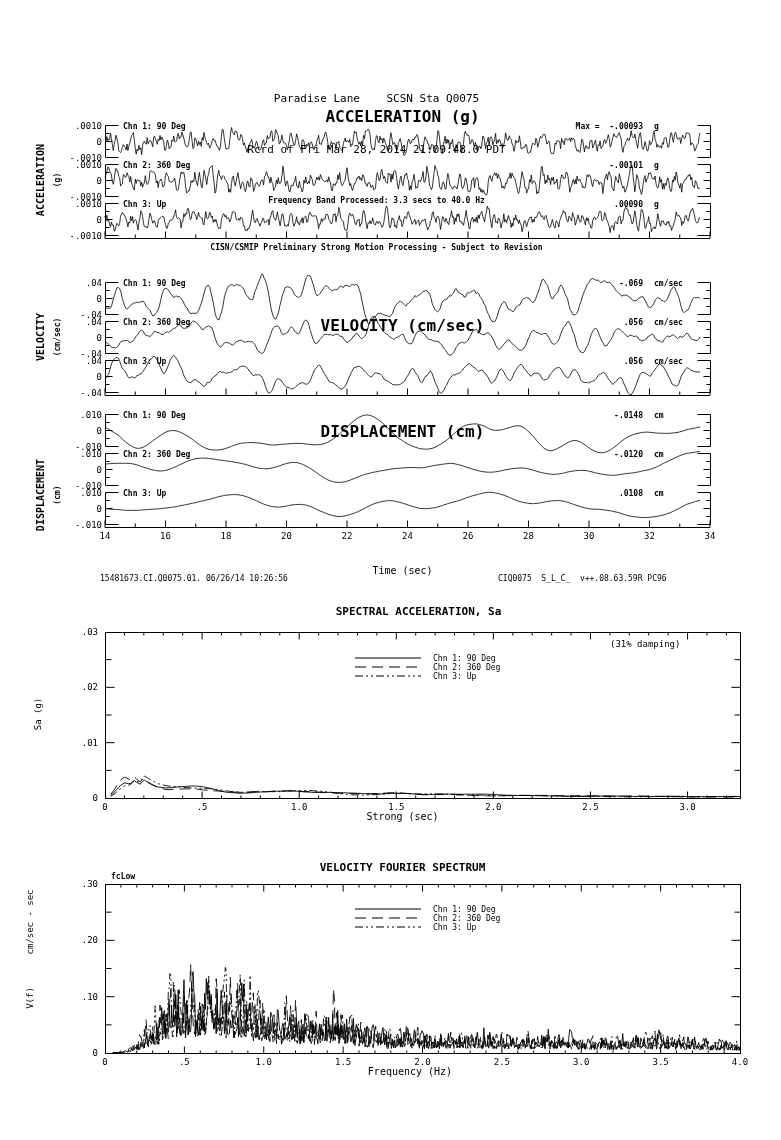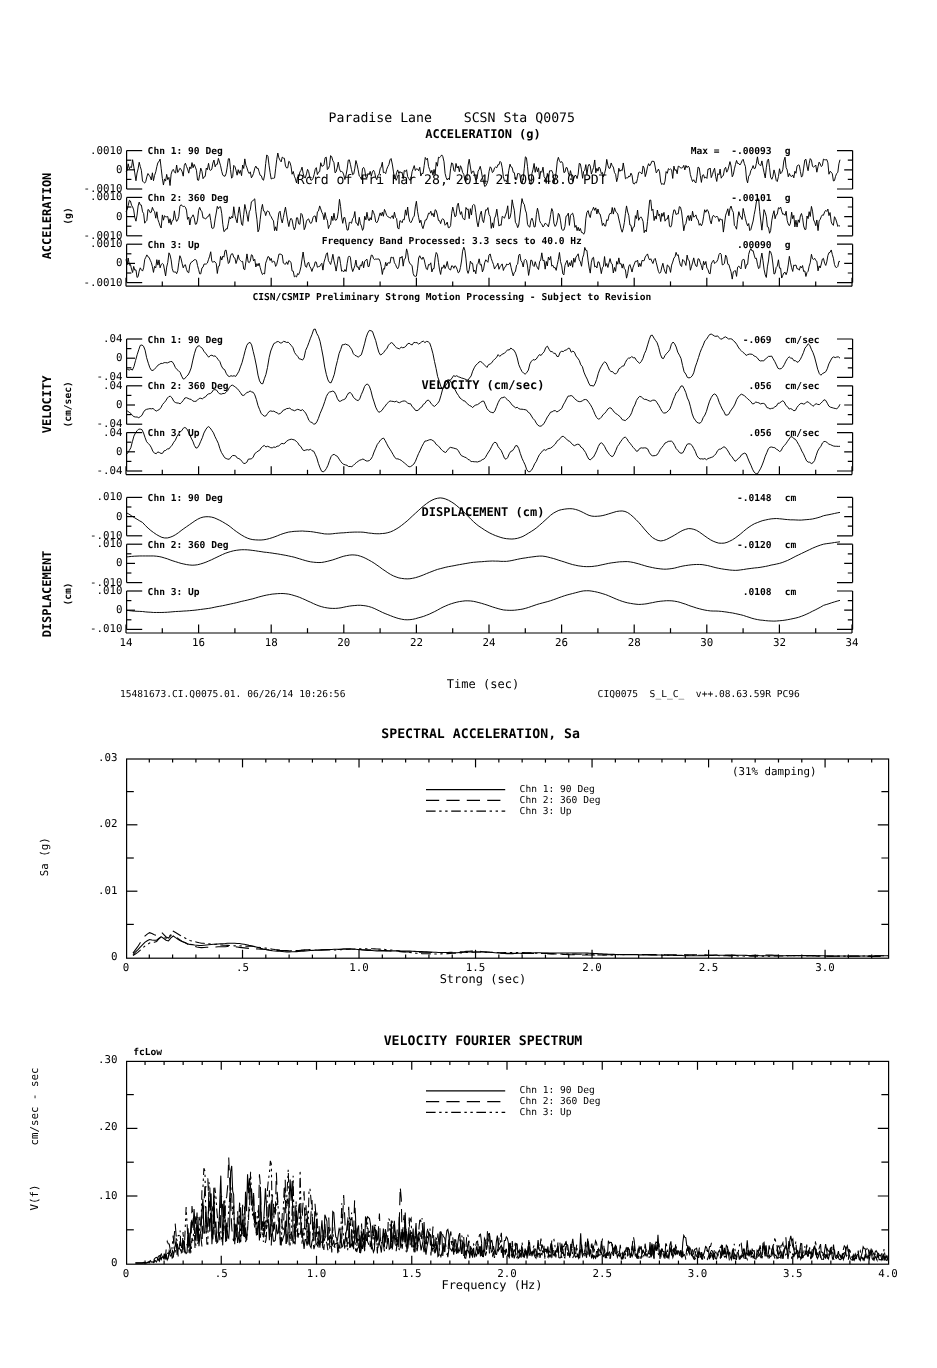--- a/index.html
+++ b/index.html
@@ -7,21 +7,21 @@
        font-family:"DejaVu Sans Mono","Liberation Mono",monospace;}
   .abs{position:absolute;white-space:pre;}
   .rot{position:absolute;white-space:pre;transform:translate(-50%,-50%) rotate(-90deg);}
   .ctr{text-align:center;}
   .f8{font-size:8px;}
   .f8b{font-size:8px;font-weight:bold;}
   .f9{font-size:9px;}
   .f10{font-size:10px;}
   .f10b{font-size:10px;font-weight:bold;}
   .f11{font-size:11px;}
-  .grp-title{position:absolute;white-space:pre;text-align:center;font-size:10px;font-weight:bold;}
+  .grp-title{position:absolute;white-space:pre;text-align:center;font-size:16px;font-weight:bold;}
   svg{position:absolute;overflow:visible;}
   svg text{font-family:"DejaVu Sans Mono","Liberation Mono",monospace;fill:#000;}
 </style>
 </head>
 <body>
 
 <div class="abs ctr" style="left:0;top:54px;width:661px;margin-left:46px;">
   <div class="f11">Paradise Lane    SCSN Sta Q0075</div>
   <div class="f11">Rcrd of Fri Mar 28, 2014 21:09:48.0 PDT</div>
   <div class="f8b" style="margin-top:2px">Frequency Band Processed: 3.3 secs to 40.0 Hz</div>
@@ -238,21 +238,21 @@
         <path d="M0.0 16.2L2.3 17.3L4.6 18.8L6.9 20.3L9.2 21.7L11.5 23.1L13.8 24.4L16.1 26.9L18.4 29.1L20.7 31.1L23.0 32.8L25.3 34.4L27.6 35.7L29.9 36.8L32.2 37.3L34.5 37.3L36.8 36.7L39.1 35.8L41.4 34.5L43.6 33.0L45.9 31.2L48.2 29.5L50.5 27.9L52.8 26.3L55.1 24.7L57.4 23.1L59.7 21.7L62.0 20.6L64.3 19.9L66.6 19.6L68.9 19.6L71.2 19.9L73.5 20.5L75.8 21.5L78.1 22.6L80.4 23.8L82.7 25.2L85.0 26.6L87.3 28.3L89.6 30.2L91.9 31.9L94.2 33.5L96.5 35.0L98.8 36.3L101.1 37.4L103.4 38.2L105.7 38.7L108.0 38.9L110.3 39.0L112.6 39.0L114.9 38.8L117.2 38.4L119.5 37.8L121.8 37.1L124.1 36.3L126.4 35.4L128.6 34.5L130.9 33.7L133.2 33.0L135.5 32.4L137.8 32.1L140.1 31.8L142.4 31.7L144.7 31.6L147.0 31.5L149.3 31.7L151.6 31.8L153.9 32.0L156.2 32.3L158.5 32.7L160.8 33.1L163.1 33.5L165.4 33.9L167.7 34.0L170.0 34.0L172.3 33.8L174.6 33.5L176.9 33.3L179.2 33.1L181.5 33.0L183.8 32.8L186.1 32.6L188.4 32.5L190.7 32.4L193.0 32.4L195.3 32.4L197.6 32.5L199.9 32.8L202.2 33.2L204.5 33.4L206.8 33.7L209.1 33.8L211.4 33.8L213.6 33.6L215.9 33.4L218.2 32.9L220.5 32.2L222.8 31.2L225.1 29.9L227.4 28.5L229.7 26.8L232.0 25.0L234.3 23.1L236.6 21.0L238.9 18.8L241.2 16.7L243.5 14.6L245.8 12.5L248.1 10.5L250.4 8.7L252.7 7.1L255.0 5.8L257.3 4.8L259.6 4.2L261.9 3.9L264.2 4.2L266.5 4.9L268.8 5.9L271.1 7.2L273.4 8.7L275.7 10.5L278.0 12.5L280.3 14.6L282.6 16.7L284.9 19.1L287.2 21.4L289.5 23.6L291.8 25.7L294.1 27.5L296.4 29.0L298.6 30.5L300.9 31.9L303.2 33.2L305.5 34.3L307.8 35.3L310.1 36.1L312.4 36.9L314.7 37.5L317.0 37.9L319.3 38.1L321.6 38.2L323.9 38.0L326.2 37.6L328.5 36.9L330.8 36.0L333.1 34.7L335.4 33.3L337.7 31.9L340.0 30.4L342.3 28.7L344.6 26.7L346.9 24.7L349.2 22.6L351.5 20.5L353.8 18.4L356.1 16.7L358.4 15.4L360.7 14.3L363.0 13.7L365.3 13.3L367.6 13.0L369.9 12.9L372.2 13.0L374.5 13.5L376.8 14.2L379.1 15.2L381.4 16.3L383.6 17.5L385.9 18.5L388.2 19.1L390.5 19.3L392.8 19.2L395.1 19.0L397.4 18.6L399.7 18.0L402.0 17.3L404.3 16.6L406.6 15.9L408.9 15.2L411.2 14.9L413.5 14.8L415.8 15.2L418.1 16.2L420.4 17.8L422.7 19.8L425.0 22.0L427.3 24.4L429.6 27.0L431.9 29.8L434.2 32.4L436.5 34.9L438.8 37.0L441.1 38.4L443.4 39.4L445.7 39.8L448.0 39.4L450.3 38.6L452.6 37.4L454.9 36.2L457.2 34.9L459.5 33.5L461.8 32.1L464.1 30.9L466.4 30.1L468.6 29.5L470.9 29.6L473.2 30.1L475.5 31.0L477.8 32.4L480.1 34.0L482.4 35.7L484.7 37.3L487.0 38.8L489.3 40.0L491.6 40.9L493.9 41.6L496.2 41.7L498.5 41.6L500.8 41.0L503.1 40.0L505.4 38.8L507.7 37.3L510.0 35.6L512.3 33.8L514.6 31.8L516.9 29.9L519.2 28.2L521.5 26.7L523.8 25.4L526.1 24.5L528.4 23.6L530.7 22.8L533.0 22.3L535.3 21.8L537.6 21.4L539.9 21.2L542.2 21.1L544.5 21.3L546.8 21.5L549.1 21.8L551.4 22.0L553.6 22.2L555.9 22.2L558.2 22.3L560.5 22.4L562.8 22.4L565.1 22.2L567.4 22.0L569.7 21.8L572.0 21.5L574.3 21.0L576.6 20.4L578.9 19.7L581.2 18.8L583.5 18.3L585.8 17.9L588.1 17.4L590.4 16.9L592.7 16.4L595.0 16.0" fill="none" stroke="#000" stroke-width="0.8"></path>
         <path d="M0.0 53.2L2.3 52.9L4.6 52.7L6.9 52.5L9.2 52.4L11.5 52.3L13.8 52.3L16.1 52.3L18.4 52.3L20.7 52.3L23.0 52.3L25.3 52.5L27.6 52.8L29.9 53.3L32.2 54.0L34.5 54.7L36.8 55.6L39.1 56.4L41.4 57.1L43.6 57.8L45.9 58.5L48.2 59.0L50.5 59.5L52.8 59.8L55.1 60.0L57.4 59.9L59.7 59.6L62.0 59.0L64.3 58.3L66.6 57.5L68.9 56.5L71.2 55.5L73.5 54.4L75.8 53.3L78.1 52.2L80.4 51.1L82.7 50.1L85.0 49.3L87.3 48.6L89.6 48.0L91.9 47.6L94.2 47.3L96.5 47.1L98.8 47.1L101.1 47.2L103.4 47.4L105.7 47.7L108.0 48.0L110.3 48.4L112.6 48.7L114.9 49.1L117.2 49.3L119.5 49.6L121.8 49.9L124.1 50.3L126.4 50.6L128.6 51.0L130.9 51.4L133.2 51.8L135.5 52.3L137.8 52.8L140.1 53.3L142.4 54.0L144.7 54.7L147.0 55.4L149.3 56.1L151.6 56.7L153.9 57.2L156.2 57.5L158.5 57.7L160.8 57.8L163.1 57.7L165.4 57.3L167.7 56.8L170.0 56.2L172.3 55.6L174.6 54.8L176.9 54.0L179.2 53.2L181.5 52.5L183.8 52.0L186.1 51.6L188.4 51.4L190.7 51.5L193.0 51.8L195.3 52.5L197.6 53.3L199.9 54.4L202.2 55.6L204.5 56.9L206.8 58.3L209.1 59.9L211.4 61.5L213.6 63.2L215.9 64.7L218.2 66.3L220.5 67.7L222.8 68.9L225.1 69.8L227.4 70.6L229.7 71.0L232.0 71.3L234.3 71.4L236.6 71.3L238.9 70.9L241.2 70.4L243.5 69.7L245.8 68.9L248.1 68.0L250.4 67.0L252.7 66.1L255.0 65.2L257.3 64.3L259.6 63.5L261.9 62.9L264.2 62.3L266.5 61.7L268.8 61.2L271.1 60.8L273.4 60.4L275.7 59.9L278.0 59.5L280.3 59.1L282.6 58.7L284.9 58.3L287.2 57.9L289.5 57.6L291.8 57.4L294.1 57.2L296.4 57.1L298.6 56.9L300.9 56.7L303.2 56.6L305.5 56.5L307.8 56.6L310.1 56.6L312.4 56.8L314.7 56.8L317.0 56.8L319.3 56.5L321.6 56.1L323.9 55.6L326.2 55.1L328.5 54.6L330.8 54.2L333.1 53.9L335.4 53.5L337.7 53.2L340.0 52.9L342.3 52.6L344.6 52.4L346.9 52.4L349.2 52.7L351.5 53.2L353.8 53.8L356.1 54.4L358.4 55.1L360.7 55.9L363.0 56.6L365.3 57.3L367.6 58.1L369.9 58.8L372.2 59.5L374.5 60.0L376.8 60.5L379.1 60.8L381.4 61.1L383.6 61.2L385.9 61.2L388.2 61.1L390.5 60.8L392.8 60.5L395.1 60.0L397.4 59.5L399.7 59.0L402.0 58.5L404.3 58.1L406.6 57.8L408.9 57.5L411.2 57.2L413.5 57.1L415.8 57.0L418.1 57.0L420.4 57.3L422.7 57.7L425.0 58.3L427.3 58.9L429.6 59.6L431.9 60.3L434.2 61.0L436.5 61.5L438.8 62.0L441.1 62.5L443.4 62.8L445.7 63.1L448.0 63.3L450.3 63.3L452.6 63.1L454.9 62.8L457.2 62.4L459.5 61.8L461.8 61.2L464.1 60.7L466.4 60.3L468.6 60.0L470.9 59.7L473.2 59.5L475.5 59.4L477.8 59.4L480.1 59.5L482.4 59.9L484.7 60.3L487.0 60.9L489.3 61.5L491.6 62.1L493.9 62.6L496.2 63.0L498.5 63.4L500.8 63.7L503.1 64.0L505.4 64.2L507.7 64.3L510.0 64.2L512.3 63.9L514.6 63.6L516.9 63.2L519.2 62.9L521.5 62.6L523.8 62.3L526.1 62.1L528.4 61.8L530.7 61.4L533.0 61.0L535.3 60.5L537.6 59.9L539.9 59.5L542.2 59.0L544.5 58.5L546.8 57.8L549.1 56.9L551.4 56.0L553.6 54.9L555.9 53.7L558.2 52.5L560.5 51.4L562.8 50.3L565.1 49.2L567.4 48.1L569.7 47.0L572.0 45.9L574.3 44.9L576.6 44.0L578.9 43.2L581.2 42.5L583.5 42.1L585.8 41.8L588.1 41.5L590.4 41.1L592.7 40.8L595.0 40.5" fill="none" stroke="#000" stroke-width="0.8"></path>
         <path d="M0.0 97.6L2.3 97.8L4.6 98.1L6.9 98.3L9.2 98.4L11.5 98.5L13.8 98.6L16.1 98.9L18.4 99.1L20.7 99.2L23.0 99.4L25.3 99.4L27.6 99.4L29.9 99.4L32.2 99.3L34.5 99.2L36.8 99.0L39.1 98.8L41.4 98.6L43.6 98.5L45.9 98.4L48.2 98.2L50.5 98.1L52.8 97.9L55.1 97.7L57.4 97.5L59.7 97.2L62.0 96.9L64.3 96.6L66.6 96.3L68.9 96.0L71.2 95.6L73.5 95.1L75.8 94.6L78.1 94.2L80.4 93.8L82.7 93.3L85.0 92.8L87.3 92.3L89.6 91.8L91.9 91.3L94.2 90.7L96.5 90.1L98.8 89.6L101.1 89.1L103.4 88.5L105.7 88.0L108.0 87.3L110.3 86.6L112.6 86.0L114.9 85.4L117.2 84.9L119.5 84.5L121.8 84.1L124.1 83.9L126.4 83.7L128.6 83.6L130.9 83.6L133.2 83.8L135.5 84.1L137.8 84.6L140.1 85.3L142.4 86.0L144.7 86.8L147.0 87.8L149.3 88.8L151.6 89.9L153.9 90.9L156.2 92.0L158.5 93.0L160.8 93.9L163.1 94.6L165.4 95.2L167.7 95.6L170.0 95.9L172.3 96.0L174.6 96.0L176.9 95.8L179.2 95.5L181.5 95.0L183.8 94.5L186.1 94.1L188.4 93.8L190.7 93.6L193.0 93.4L195.3 93.4L197.6 93.6L199.9 93.9L202.2 94.4L204.5 95.1L206.8 96.0L209.1 97.1L211.4 98.2L213.6 99.3L215.9 100.3L218.2 101.2L220.5 102.1L222.8 103.0L225.1 103.8L227.4 104.5L229.7 105.0L232.0 105.4L234.3 105.5L236.6 105.4L238.9 105.1L241.2 104.6L243.5 103.9L245.8 103.3L248.1 102.6L250.4 101.7L252.7 100.8L255.0 99.7L257.3 98.6L259.6 97.4L261.9 96.1L264.2 94.9L266.5 93.9L268.8 92.9L271.1 92.1L273.4 91.4L275.7 90.8L278.0 90.3L280.3 90.0L282.6 89.7L284.9 89.7L287.2 89.8L289.5 90.1L291.8 90.6L294.1 91.2L296.4 91.8L298.6 92.5L300.9 93.2L303.2 94.0L305.5 94.8L307.8 95.5L310.1 96.2L312.4 96.8L314.7 97.3L317.0 97.5L319.3 97.6L321.6 97.6L323.9 97.5L326.2 97.2L328.5 96.9L330.8 96.5L333.1 95.9L335.4 95.2L337.7 94.4L340.0 93.6L342.3 92.8L344.6 92.1L346.9 91.5L349.2 90.9L351.5 90.3L353.8 89.6L356.1 88.8L358.4 88.0L360.7 87.1L363.0 86.3L365.3 85.5L367.6 84.8L369.9 84.2L372.2 83.6L374.5 83.0L376.8 82.4L379.1 81.8L381.4 81.4L383.6 81.3L385.9 81.3L388.2 81.6L390.5 82.0L392.8 82.5L395.1 83.1L397.4 83.8L399.7 84.5L402.0 85.4L404.3 86.4L406.6 87.4L408.9 88.4L411.2 89.3L413.5 90.1L415.8 90.8L418.1 91.4L420.4 91.8L422.7 92.2L425.0 92.5L427.3 92.7L429.6 92.6L431.9 92.4L434.2 92.1L436.5 91.6L438.8 91.2L441.1 90.7L443.4 90.3L445.7 90.0L448.0 89.8L450.3 89.6L452.6 89.6L454.9 89.7L457.2 90.0L459.5 90.4L461.8 91.0L464.1 91.8L466.4 92.5L468.6 93.4L470.9 94.2L473.2 94.9L475.5 95.7L477.8 96.3L480.1 96.9L482.4 97.4L484.7 97.8L487.0 98.1L489.3 98.2L491.6 98.2L493.9 98.3L496.2 98.5L498.5 98.8L500.8 99.1L503.1 99.5L505.4 99.8L507.7 100.3L510.0 100.8L512.3 101.3L514.6 101.9L516.9 102.7L519.2 103.4L521.5 104.2L523.8 104.8L526.1 105.3L528.4 105.7L530.7 105.9L533.0 106.2L535.3 106.4L537.6 106.5L539.9 106.6L542.2 106.5L544.5 106.3L546.8 106.1L549.1 105.8L551.4 105.4L553.6 105.0L555.9 104.5L558.2 104.0L560.5 103.4L562.8 102.6L565.1 101.7L567.4 100.7L569.7 99.6L572.0 98.4L574.3 97.3L576.6 96.1L578.9 94.9L581.2 93.5L583.5 92.8L585.8 92.1L588.1 91.3L590.4 90.6L592.7 89.9L595.0 89.3" fill="none" stroke="#000" stroke-width="0.8"></path>
       </g>
     </svg><span class="abs f9" style="left: 38px; top: 3.5px; width: 64px; text-align: right; transform: translateY(-50%);">.010</span><span class="abs f9" style="left: 38px; top: 19.5px; width: 64px; text-align: right; transform: translateY(-50%);">0</span><span class="abs f9" style="left: 38px; top: 35.5px; width: 64px; text-align: right; transform: translateY(-50%);">-.010</span><span class="abs f8b" style="left: 123px; top: 3.5px; transform: translateY(-50%);">Chn 1: 90 Deg</span><span class="abs f8b" style="left: 455px; top: 3.5px; width: 188px; text-align: right; transform: translateY(-50%);">-.0148</span><span class="abs f8b" style="left: 654px; top: 3.5px; transform: translateY(-50%);">cm</span><span class="abs f9" style="left: 38px; top: 42.5px; width: 64px; text-align: right; transform: translateY(-50%);">.010</span><span class="abs f9" style="left: 38px; top: 58.5px; width: 64px; text-align: right; transform: translateY(-50%);">0</span><span class="abs f9" style="left: 38px; top: 74.5px; width: 64px; text-align: right; transform: translateY(-50%);">-.010</span><span class="abs f8b" style="left: 123px; top: 42.5px; transform: translateY(-50%);">Chn 2: 360 Deg</span><span class="abs f8b" style="left: 455px; top: 42.5px; width: 188px; text-align: right; transform: translateY(-50%);">-.0120</span><span class="abs f8b" style="left: 654px; top: 42.5px; transform: translateY(-50%);">cm</span><span class="abs f9" style="left: 38px; top: 81.5px; width: 64px; text-align: right; transform: translateY(-50%);">.010</span><span class="abs f9" style="left: 38px; top: 97.5px; width: 64px; text-align: right; transform: translateY(-50%);">0</span><span class="abs f9" style="left: 38px; top: 113.5px; width: 64px; text-align: right; transform: translateY(-50%);">-.010</span><span class="abs f8b" style="left: 123px; top: 81.5px; transform: translateY(-50%);">Chn 3: Up</span><span class="abs f8b" style="left: 455px; top: 81.5px; width: 188px; text-align: right; transform: translateY(-50%);">.0108</span><span class="abs f8b" style="left: 654px; top: 81.5px; transform: translateY(-50%);">cm</span><span class="abs f9" style="left: 105px; top: 120px; transform: translateX(-50%);">14</span><span class="abs f9" style="left: 165.5px; top: 120px; transform: translateX(-50%);">16</span><span class="abs f9" style="left: 226px; top: 120px; transform: translateX(-50%);">18</span><span class="abs f9" style="left: 286.5px; top: 120px; transform: translateX(-50%);">20</span><span class="abs f9" style="left: 347px; top: 120px; transform: translateX(-50%);">22</span><span class="abs f9" style="left: 407.5px; top: 120px; transform: translateX(-50%);">24</span><span class="abs f9" style="left: 468px; top: 120px; transform: translateX(-50%);">26</span><span class="abs f9" style="left: 528.5px; top: 120px; transform: translateX(-50%);">28</span><span class="abs f9" style="left: 589px; top: 120px; transform: translateX(-50%);">30</span><span class="abs f9" style="left: 649.5px; top: 120px; transform: translateX(-50%);">32</span><span class="abs f9" style="left: 710px; top: 120px; transform: translateX(-50%);">34</span></div>
 
 <div class="abs f10" style="left:105px;top:565px;width:595px;text-align:center;">Time (sec)</div>
 <div class="abs f8" style="left:100px;top:574px;">15481673.CI.Q0075.01. 06/26/14 10:26:56</div>
 <div class="abs f8" style="left:498px;top:574px;">CIQ0075  S_L_C_  v++.08.63.59R PC96</div>
 
-<div class="grp-title" style="left:103px;top:605px;width:595px;font-size:11px;">SPECTRAL ACCELERATION, Sa</div>
+<div class="grp-title" style="left:121px;top:605px;width:595px;font-size:11px;">SPECTRAL ACCELERATION, Sa</div>
 <div class="abs f9" style="left:610px;top:639px;">(31% damping)</div>
 <div class="rot f9" style="left:38px;top:714px;">Sa (g)</div>
 <div class="abs" id="spec0" style="left:105px;top:632px;width:640px;height:170px;"><svg width="639" height="170" style="left: 0px; top: 0px;">
       <g>
         <rect x="0.5" y="0.5" width="635" height="166" fill="none" stroke="#000"></rect>
         <line x1="19.41896024464832" y1="166.5" x2="19.41896024464832" y2="163.5" stroke="#000" stroke-width="1"></line>
         <line x1="19.41896024464832" y1="0.5" x2="19.41896024464832" y2="3.5" stroke="#000" stroke-width="1"></line>
         <line x1="38.83792048929664" y1="166.5" x2="38.83792048929664" y2="163.5" stroke="#000" stroke-width="1"></line>
         <line x1="38.83792048929664" y1="0.5" x2="38.83792048929664" y2="3.5" stroke="#000" stroke-width="1"></line>
         <line x1="58.25688073394497" y1="166.5" x2="58.25688073394497" y2="163.5" stroke="#000" stroke-width="1"></line>

